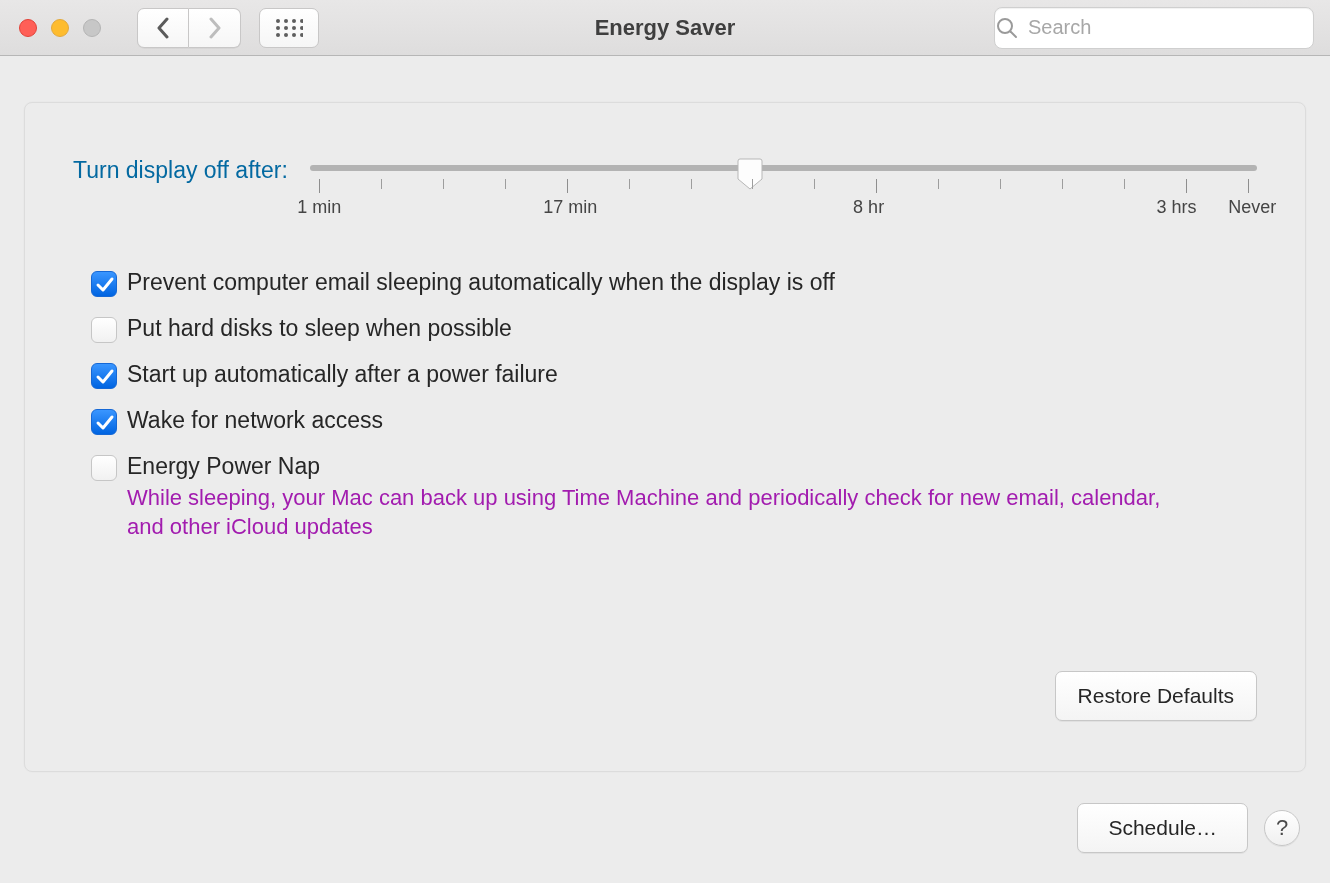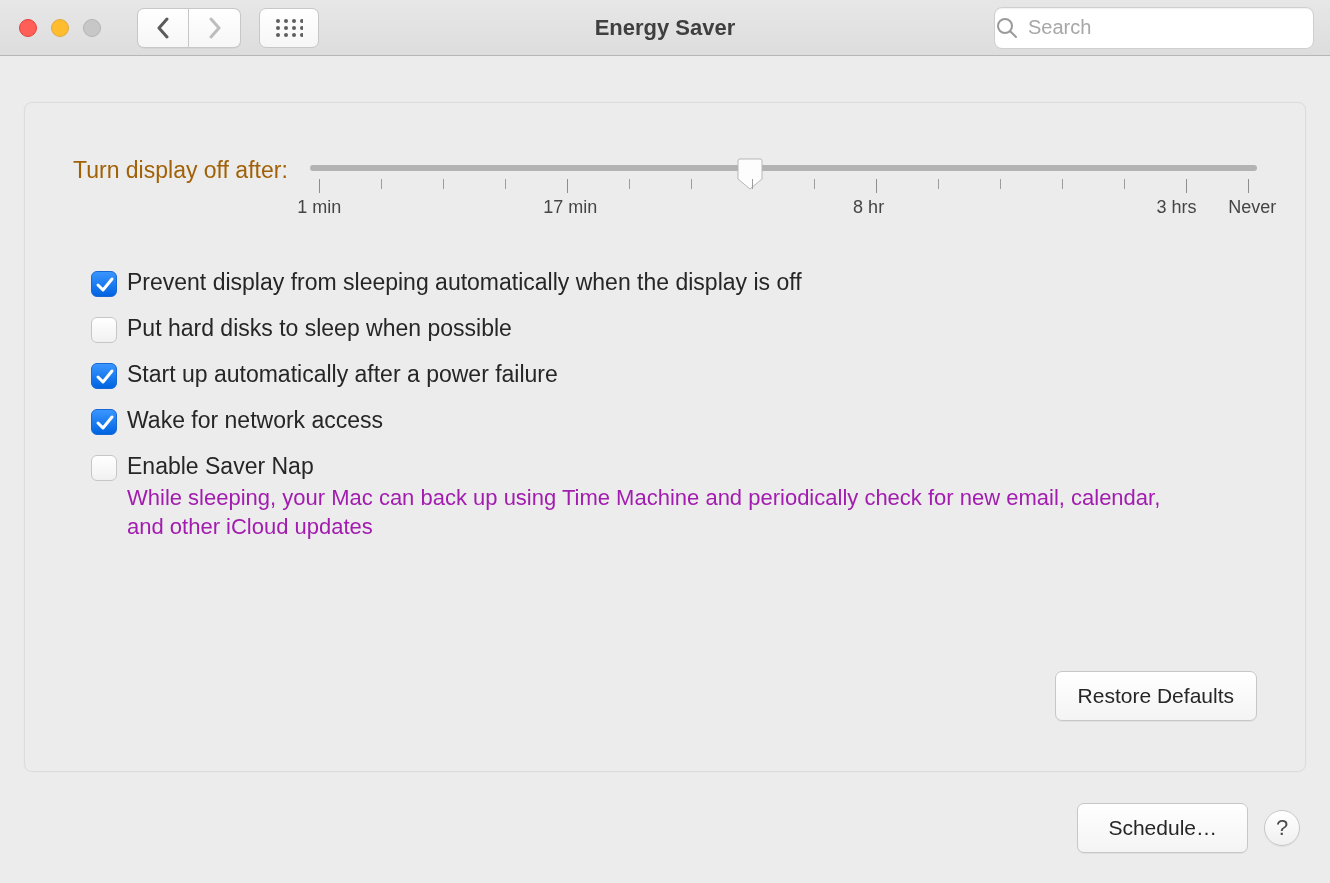--- a/index.html
+++ b/index.html
@@ -100,21 +100,21 @@
       position: relative;
     }
 
     .slider-row {
       display: flex;
       align-items: flex-start;
       gap: 22px;
     }
     .slider-label {
       font-size: 23px;
-      color: #a16207;
+      color: #0369a1;
       white-space: nowrap;
       padding-top: 0px;
     }
     .slider-wrap {
       flex: 1;
       position: relative;
       padding-top: 4px;
     }
     .slider-track {
       height: 6px;
@@ -317,21 +317,21 @@
   </div>
 
   <div class="options">
 
     <div class="check-row">
       <div class="cb checked">
         <svg width="20" height="20" viewBox="0 0 20 20">
           <path d="M3 10 L8 15 L17 4" stroke="#fff" stroke-width="3" fill="none" stroke-linecap="round" stroke-linejoin="round"></path>
         </svg>
       </div>
-      <div class="check-label">Prevent display from sleeping automatically when the display is off</div>
+      <div class="check-label">Prevent computer email sleeping automatically when the display is off</div>
     </div>
 
     <div class="check-row">
       <div class="cb"></div>
       <div class="check-label">Put hard disks to sleep when possible</div>
     </div>
 
     <div class="check-row">
       <div class="cb checked">
         <svg width="20" height="20" viewBox="0 0 20 20">
@@ -346,21 +346,21 @@
         <svg width="20" height="20" viewBox="0 0 20 20">
           <path d="M3 10 L8 15 L17 4" stroke="#fff" stroke-width="3" fill="none" stroke-linecap="round" stroke-linejoin="round"></path>
         </svg>
       </div>
       <div class="check-label">Wake for network access</div>
     </div>
 
     <div class="check-row">
       <div class="cb"></div>
       <div>
-        <div class="check-label">Enable Saver Nap</div>
+        <div class="check-label">Energy Power Nap</div>
         <div class="check-desc">While sleeping, your Mac can back up using Time Machine and periodically check for new email, calendar, and other iCloud updates</div>
       </div>
     </div>
 
   </div>
 
   <div class="restore-btn">
     <button class="mac-btn">
       <span>Restore Defaults</span>
     </button>

